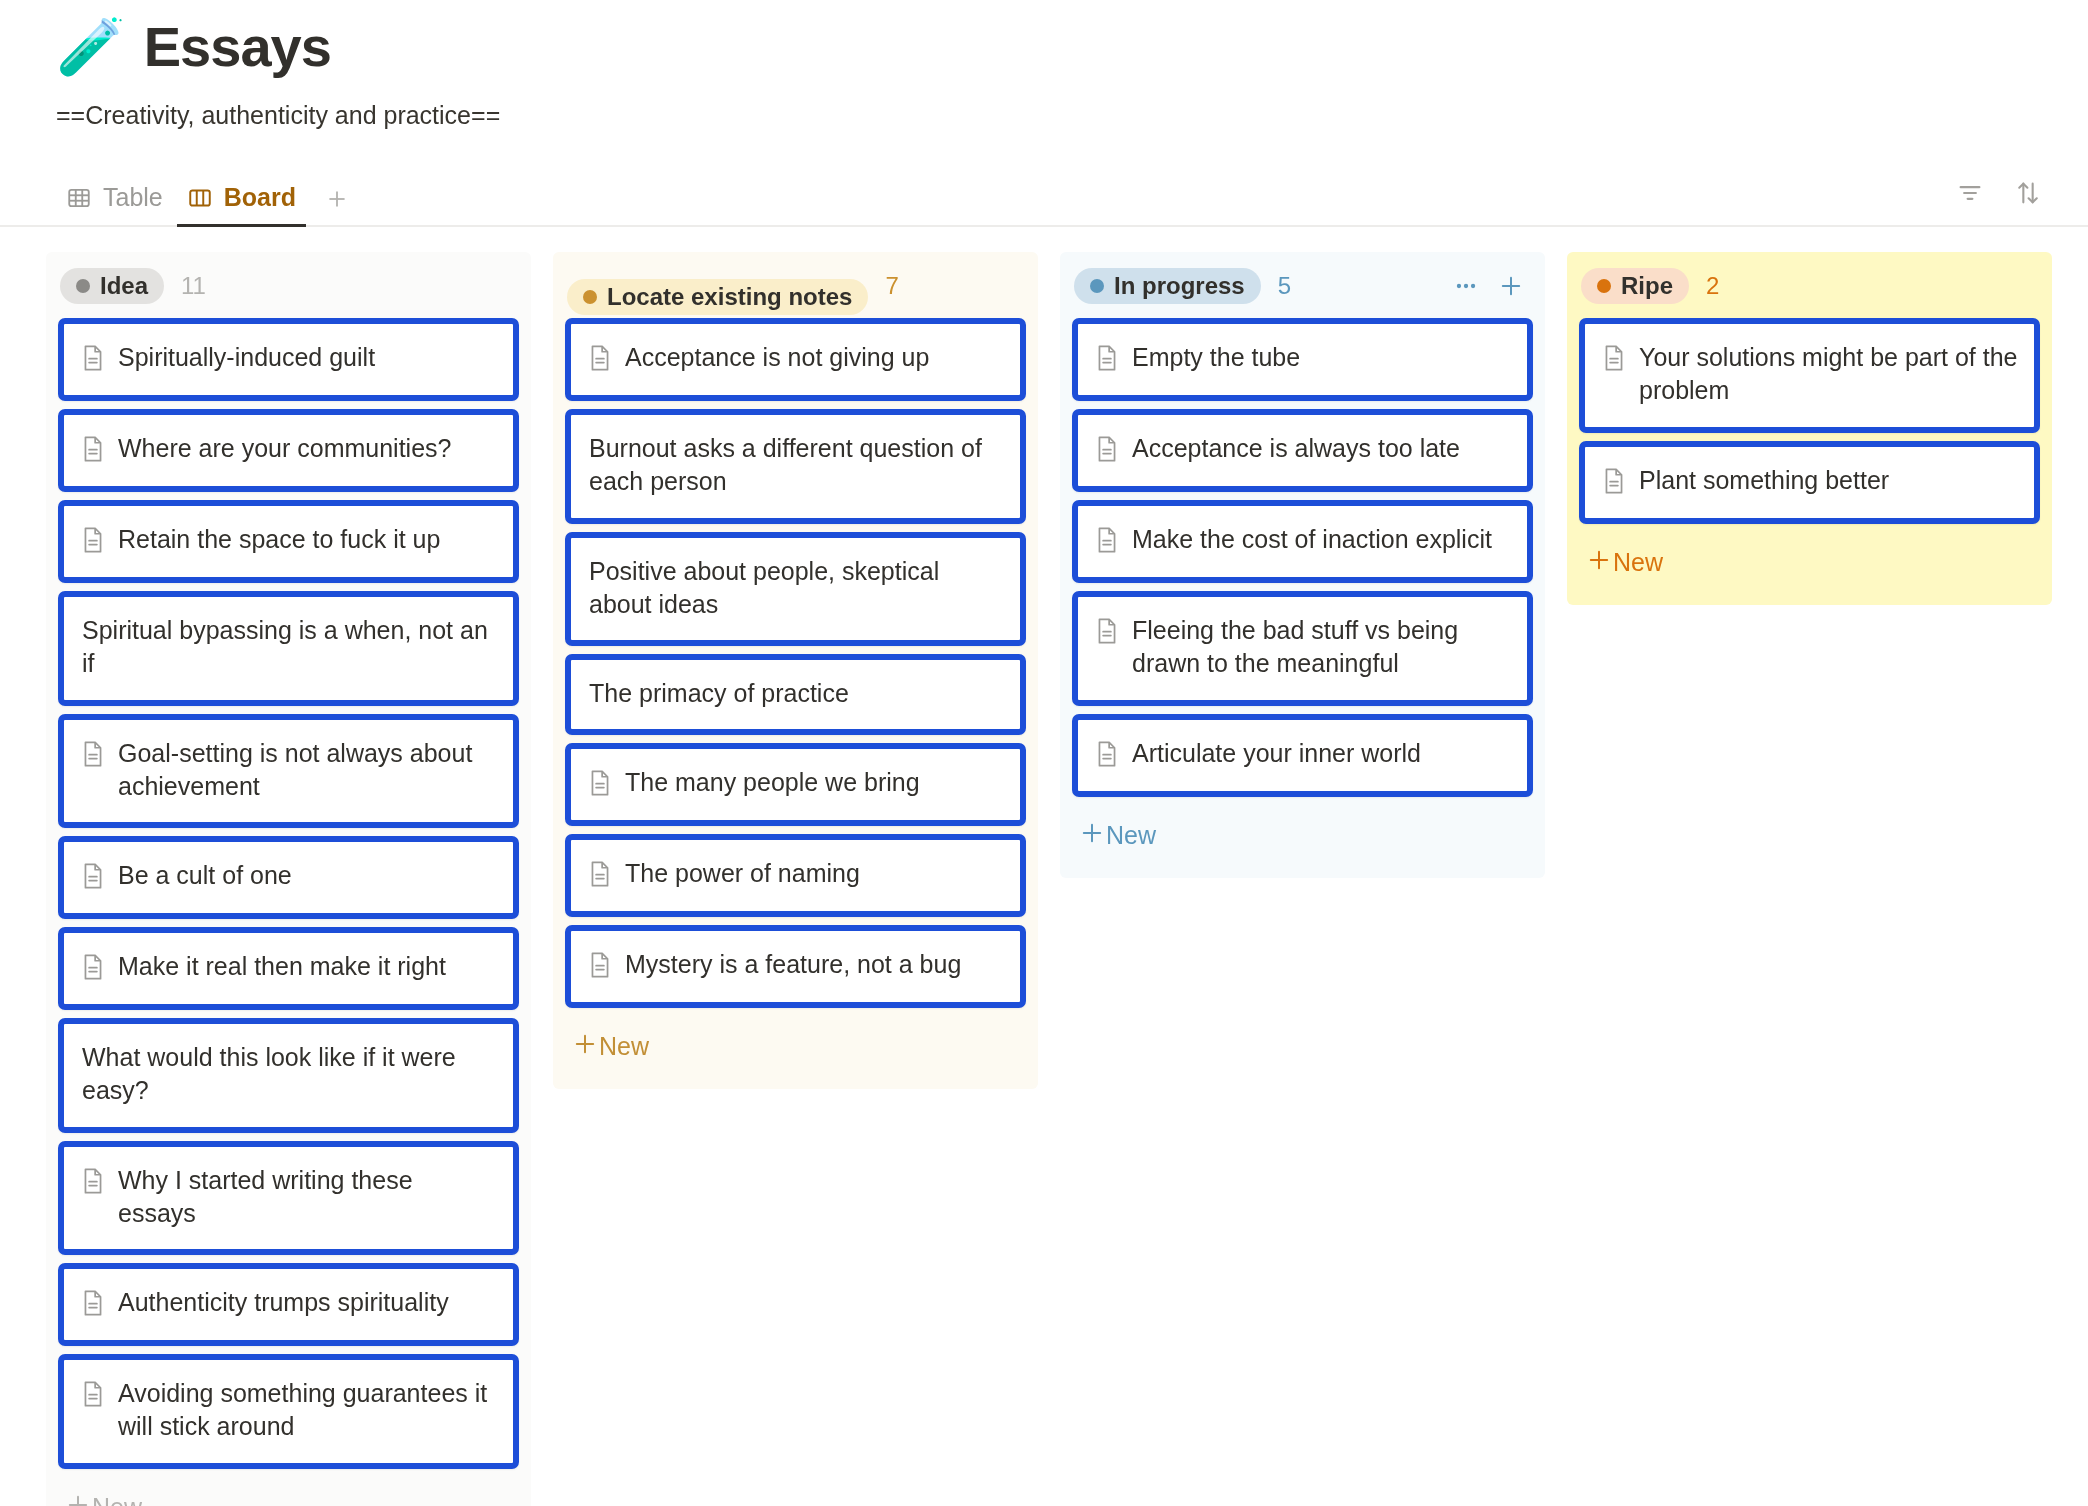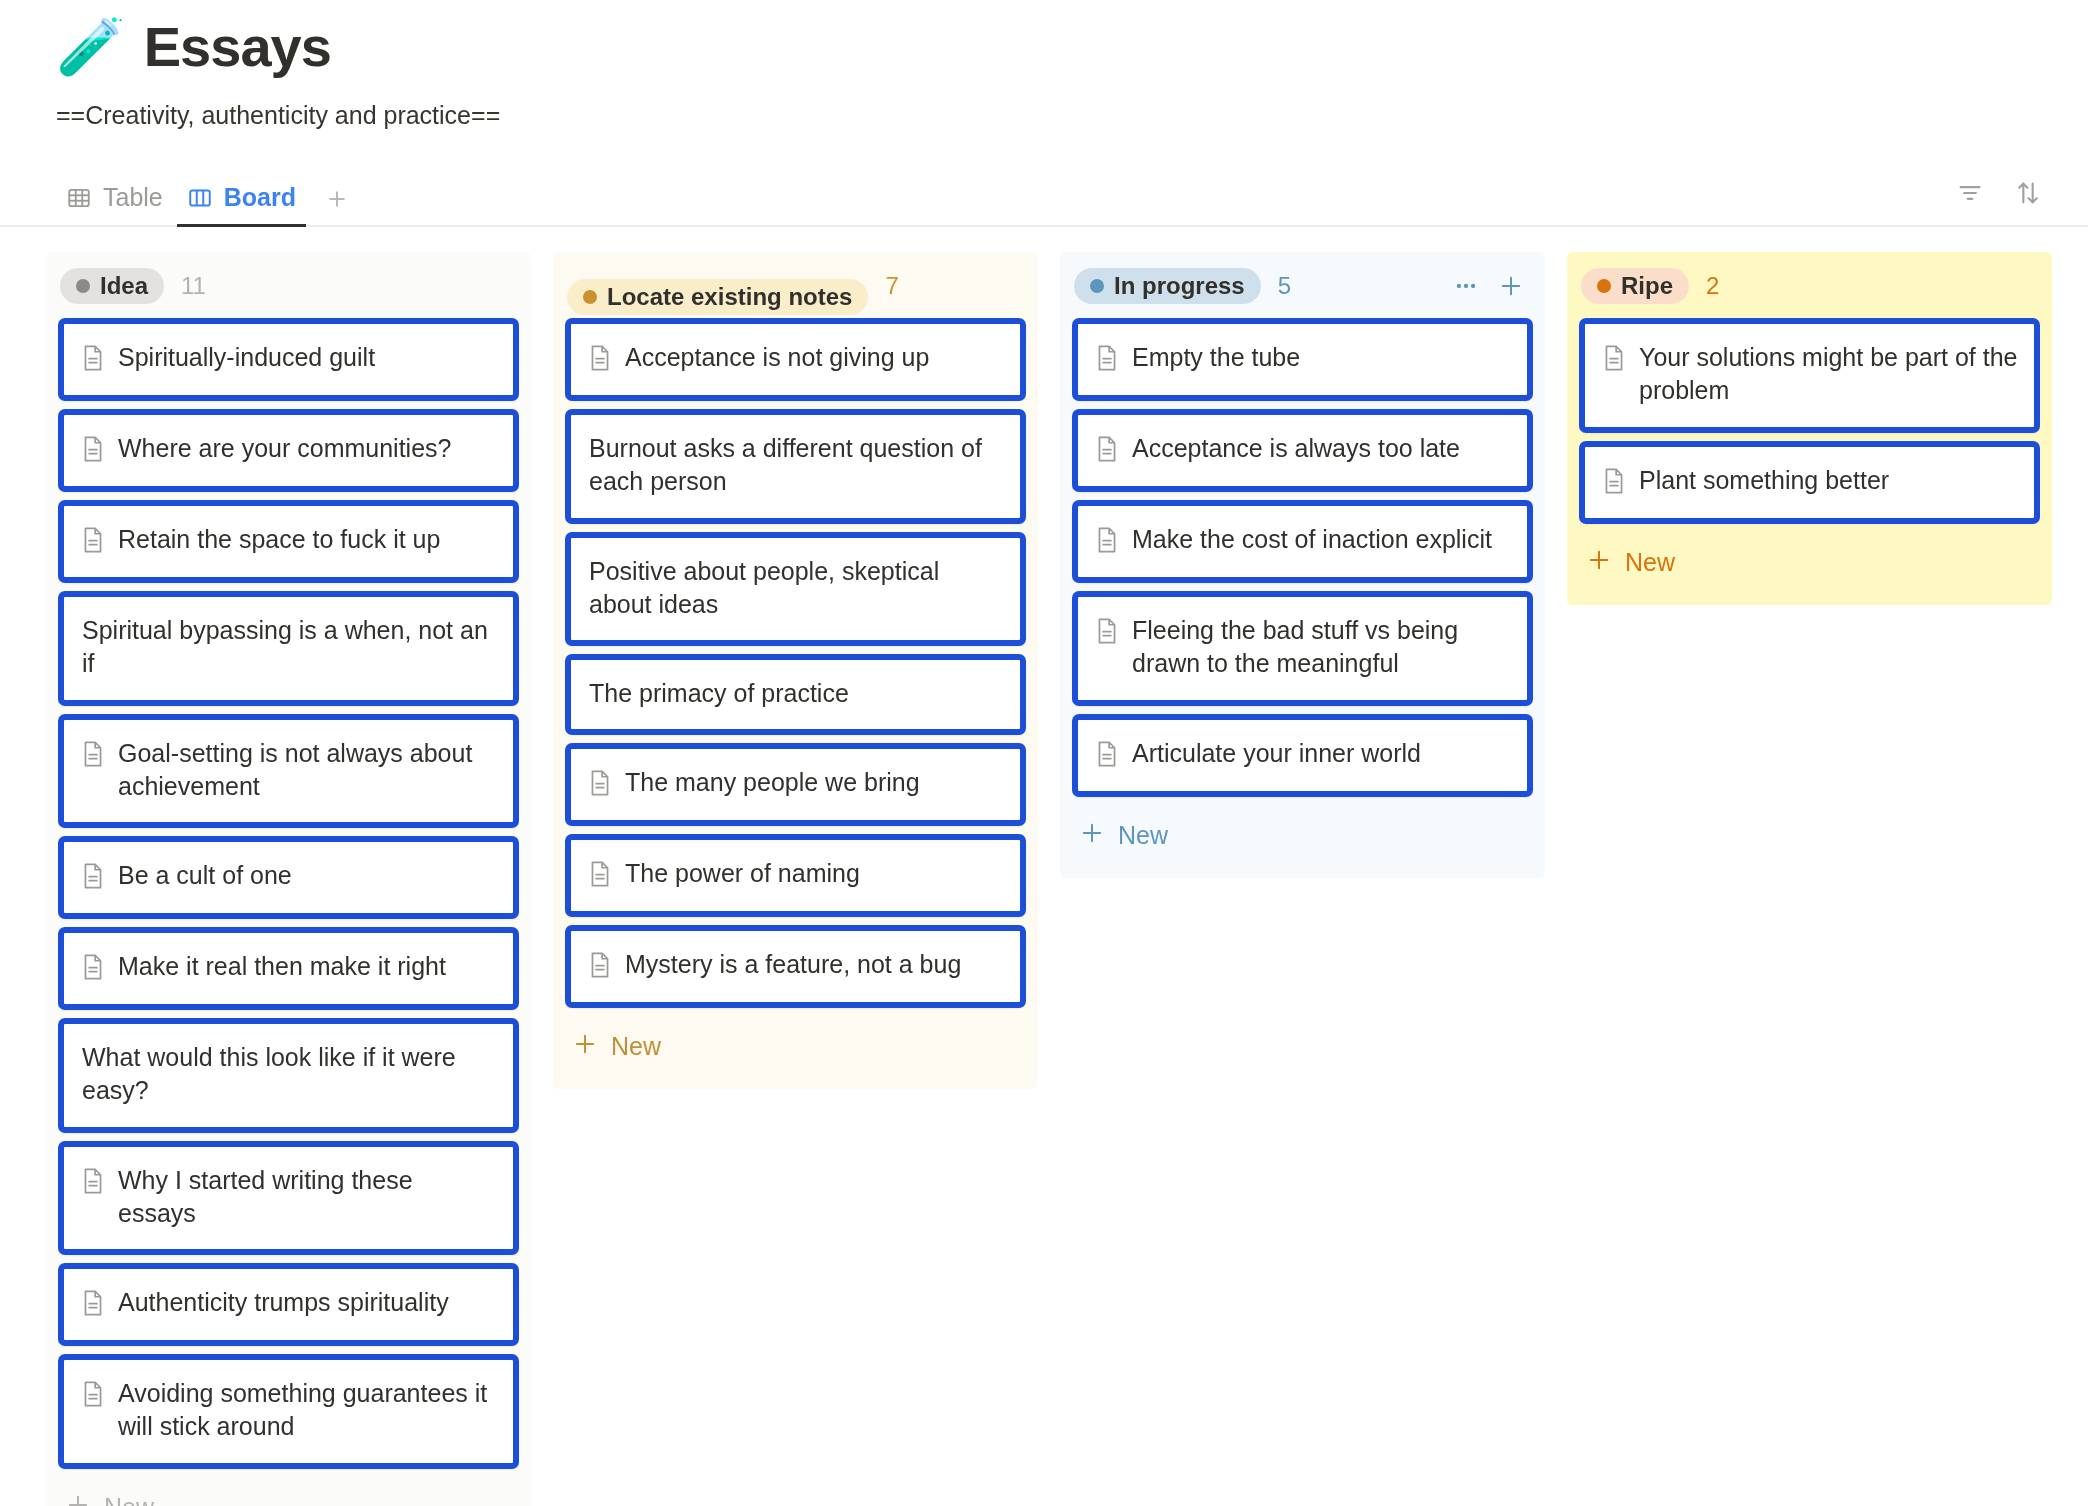--- a/index.html
+++ b/index.html
@@ -45,21 +45,21 @@
   .tab {
     display: flex;
     align-items: center;
     gap: 11px;
     padding: 4px 10px 13px 10px;
     font-size: 25px;
     color: #9b9a97;
     cursor: pointer;
     position: relative;
   }
-  .tab.active { color: #3b82f6; font-weight: 600; }
+  .tab.active { color: #a16207; font-weight: 600; }
   .tab.active::after {
     content: "";
     position: absolute;
     left: 0; right: 0; bottom: -2px;
     height: 3px;
     background: #32302c;
   }
   .tab svg { display: block; }
   .tab-add {
     padding: 4px 14px 13px 14px;
@@ -142,21 +142,21 @@
   .card .card-title {
     font-size: 25px;
     line-height: 1.33;
     color: #32302c;
   }
   .card.no-icon { padding-left: 18px; }
 
   .new-row {
     display: flex;
     align-items: center;
-    gap: 12px;
+    gap: 0;
     padding: 22px 6px 14px 6px;
     font-size: 25px;
     cursor: pointer;
   }
   .new-row .plus { font-size: 30px; line-height: 1; font-weight: 300; }
 </style>
 </head>
 <body>
 
 <div class="page">

